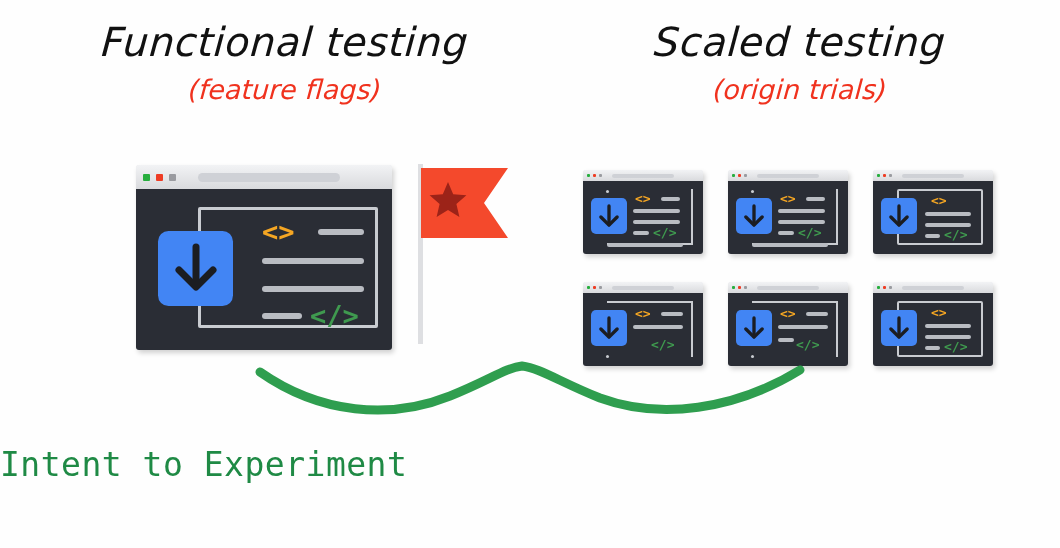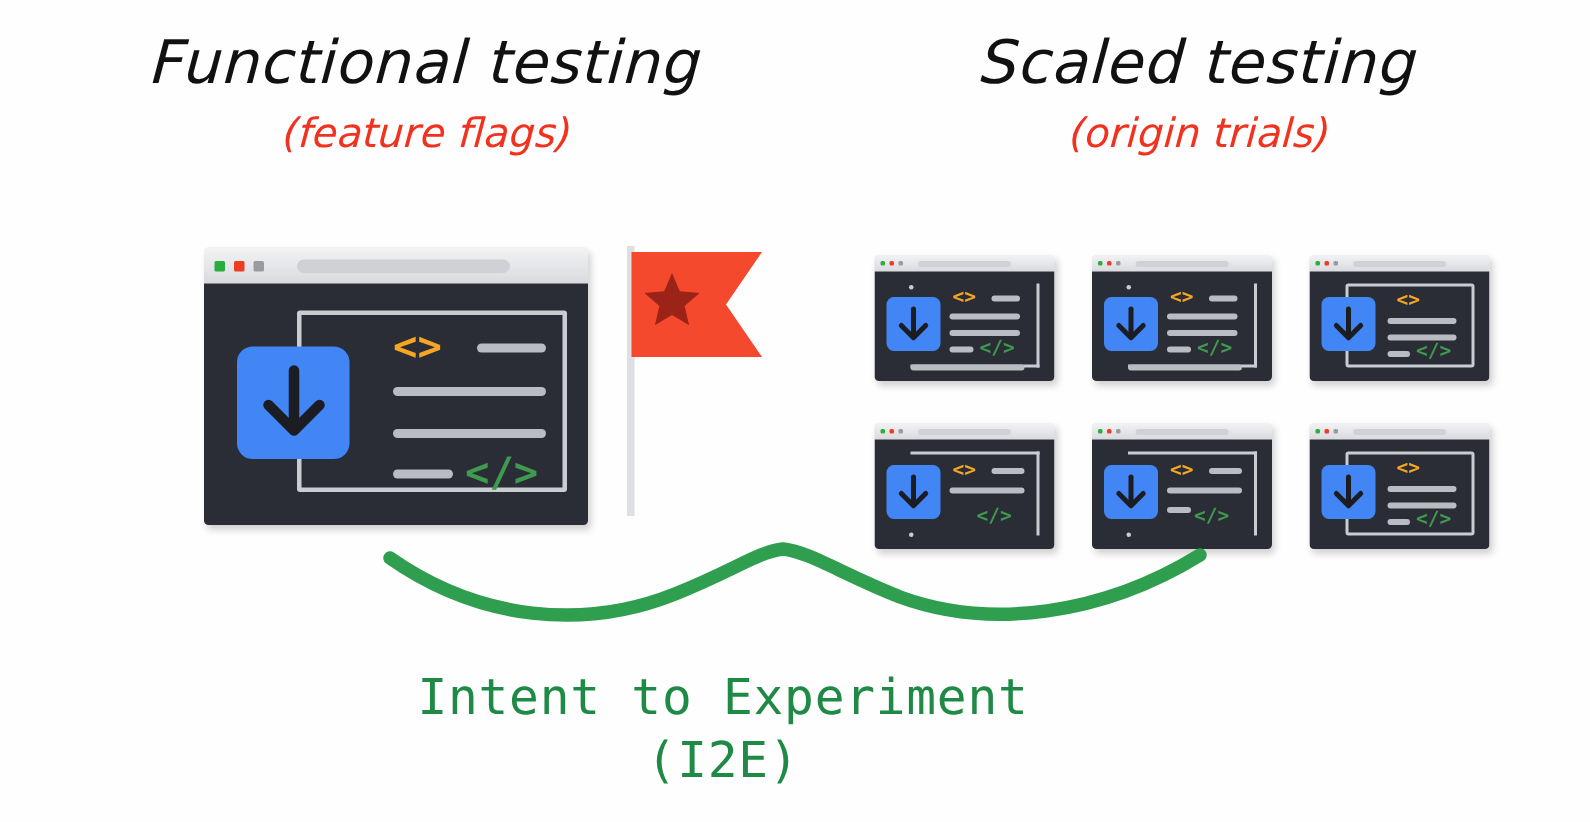--- a/index.html
+++ b/index.html
@@ -160,21 +160,21 @@
     width: 560px;
     height: 70px;
   }
 
   
   #i2e-caption {
     position: absolute;
     left: 0;
     top: 444px;
     width: 964px;
-    text-align: center;
+    text-align: left;
     color: #1f8a45;
     font-family: "DejaVu Sans Mono", monospace;
     font-size: 33px;
     line-height: 1.28;
     letter-spacing: 0.5px;
   }
   #i2e-caption .l2 { display: block; }
 </style>
 </head>
 <body>
@@ -377,16 +377,15 @@
 
   <div id="i2e-curve">
     <svg width="560" height="70" viewBox="0 0 560 70">
       <path d="M10 20 C 70 62, 140 68, 200 44 C 240 28, 255 16, 272 14
                C 290 16, 310 30, 350 46 C 410 68, 485 58, 550 18" stroke="#2f9e4f" stroke-width="9" fill="none" stroke-linecap="round" stroke-linejoin="round"></path>
     </svg>
   </div>
 
   <div id="i2e-caption">
     <span>Intent to Experiment</span>
-    <span class="l2">(I2E)</span>
   </div>
 
 </div>
 
 </body></html>

